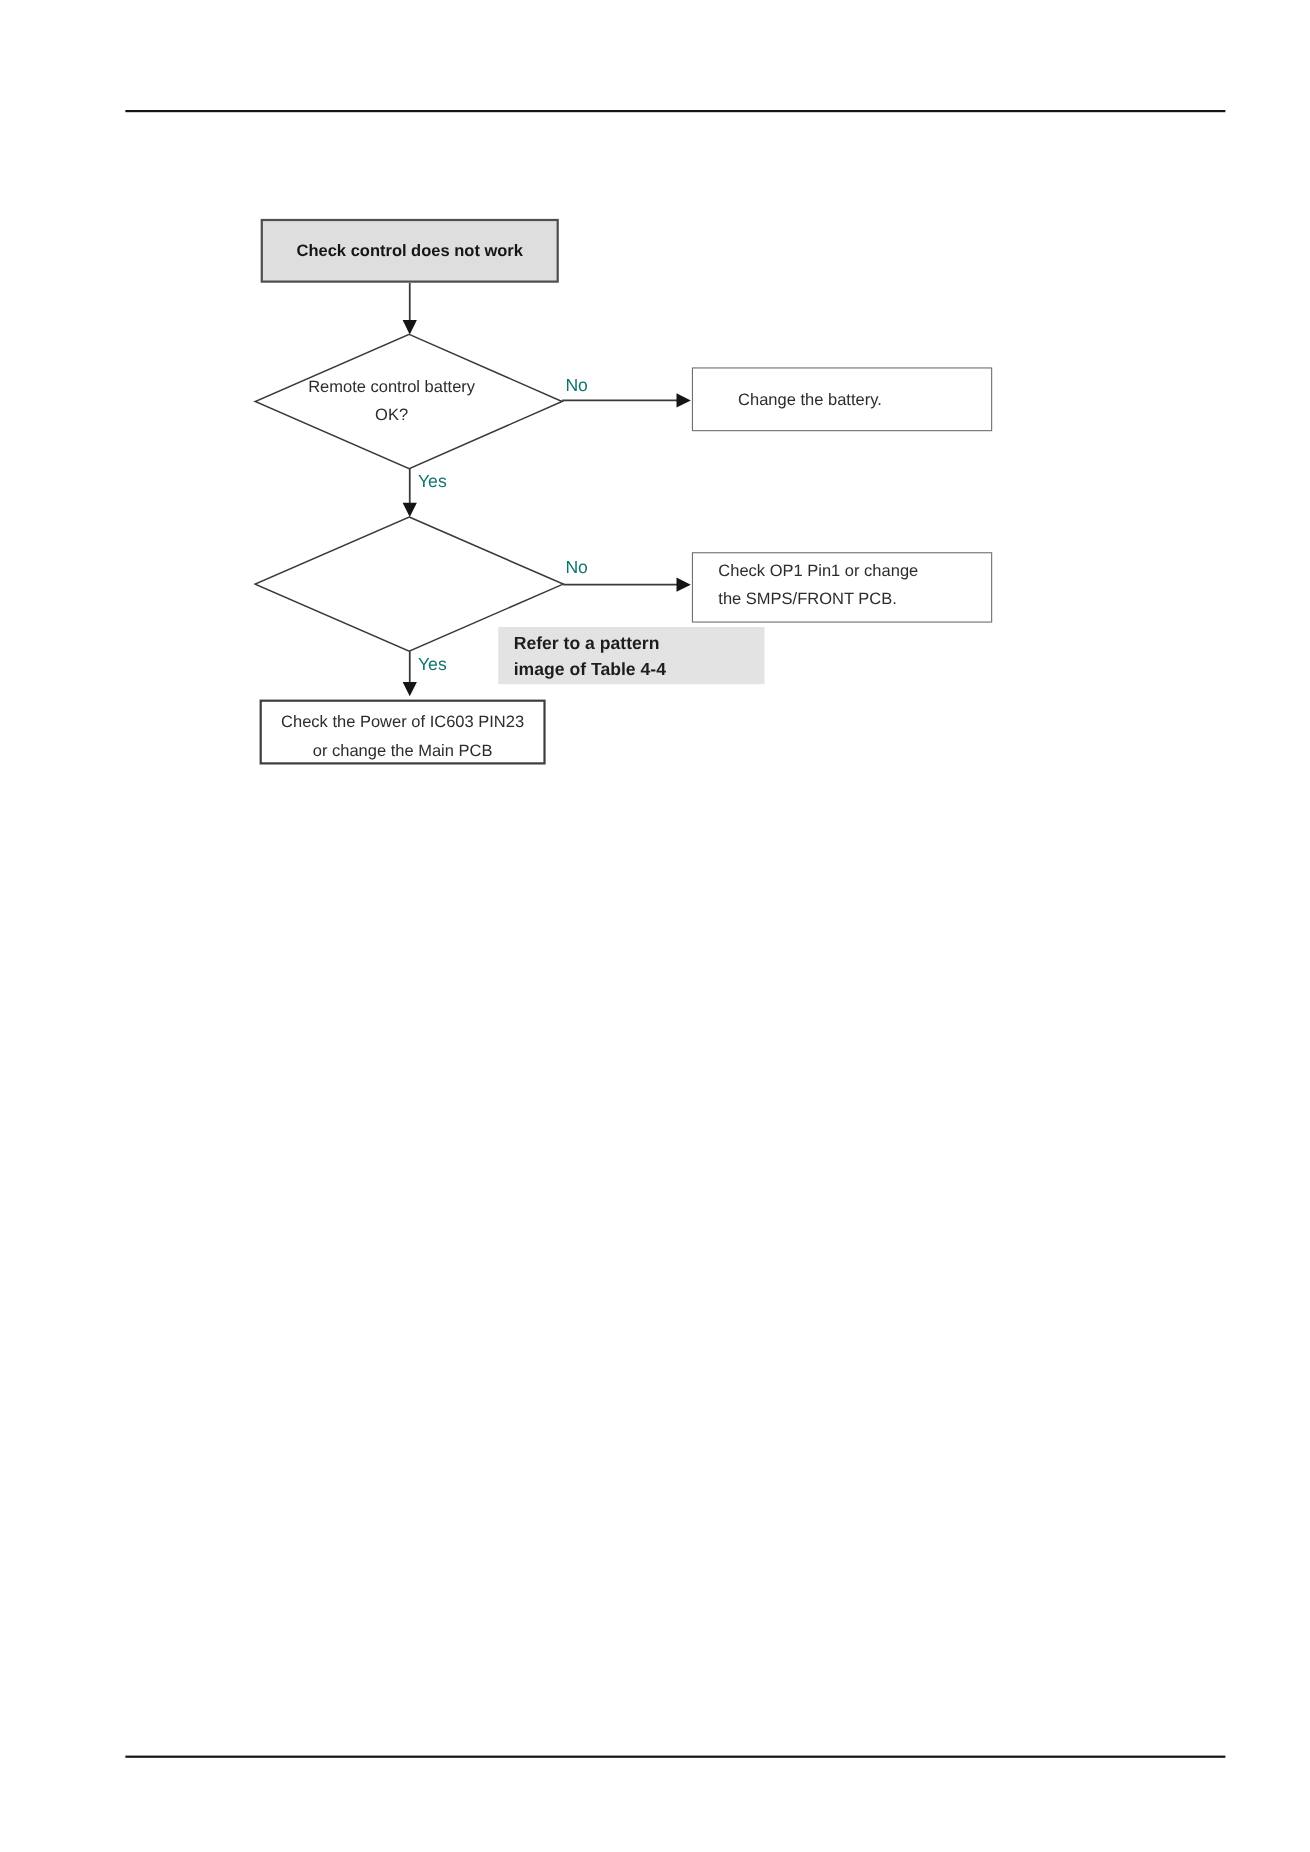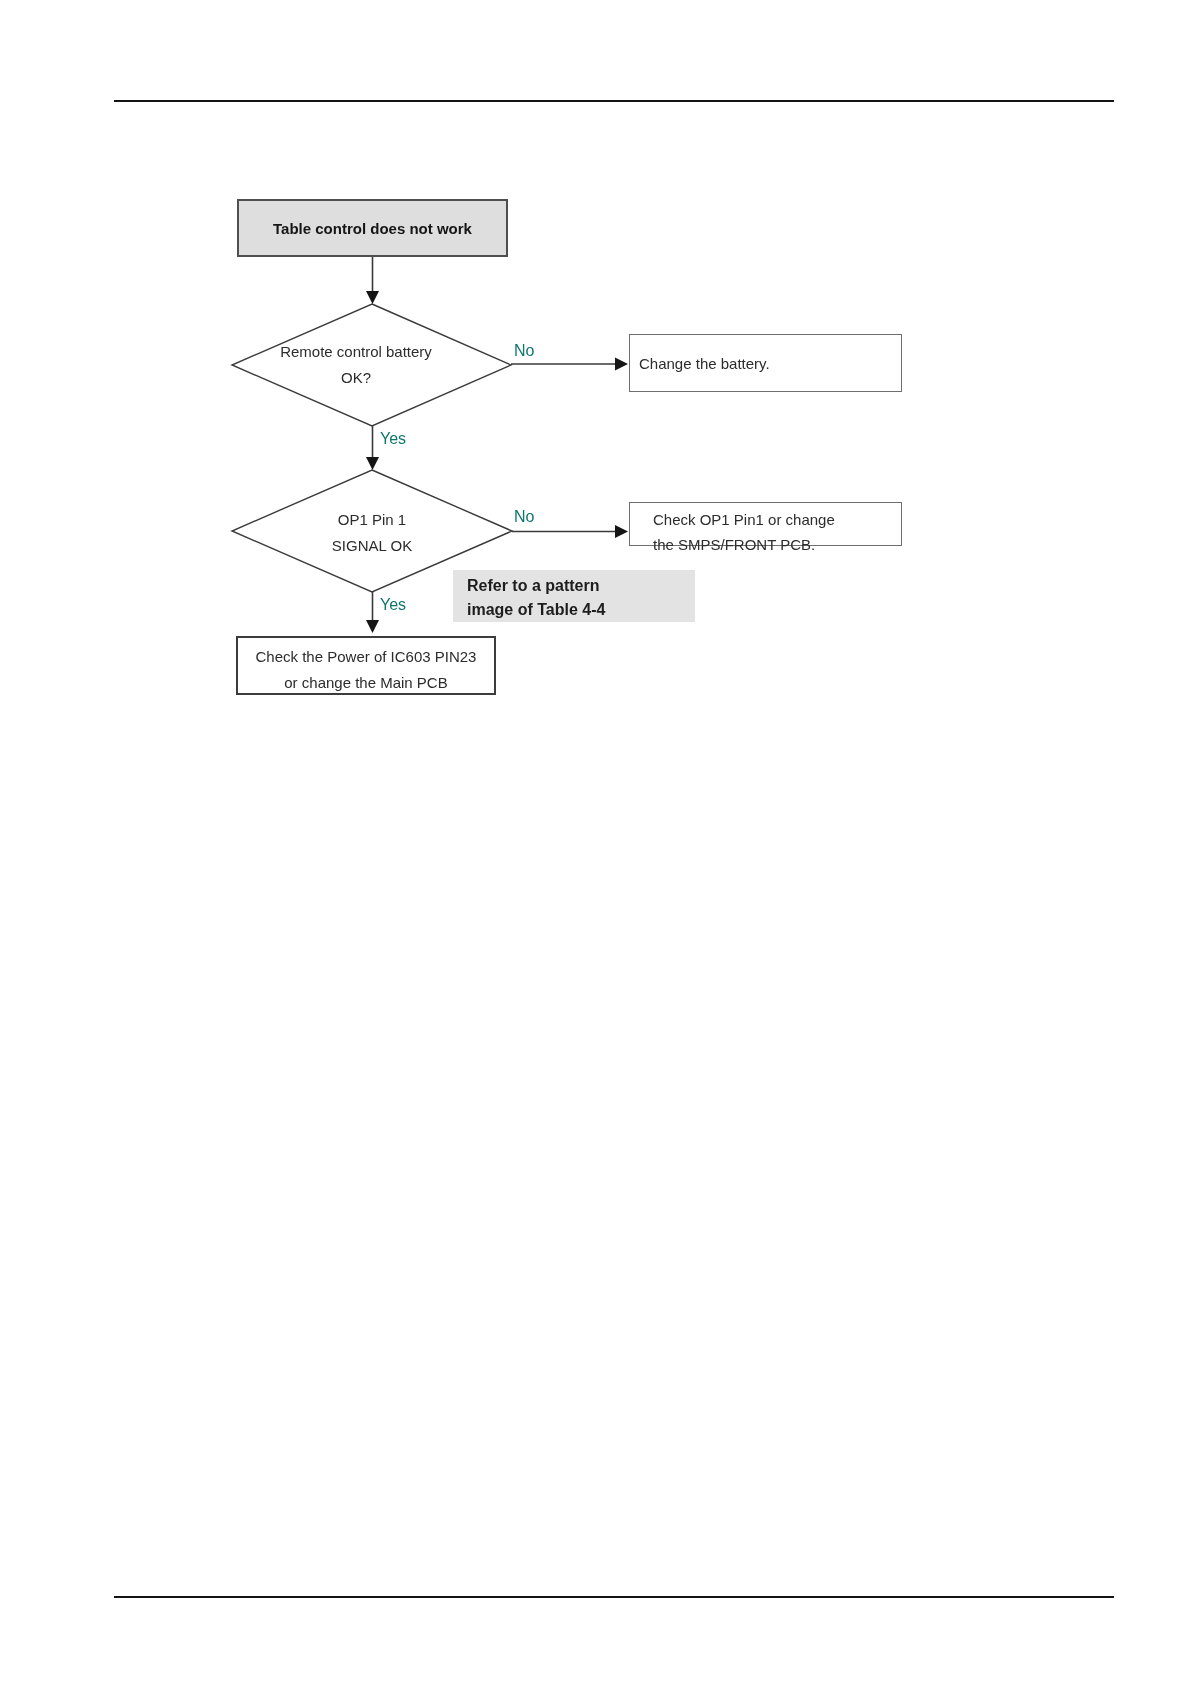--- a/index.html
+++ b/index.html
@@ -50,24 +50,24 @@
     color: #151515;
   }
   .action-right {
     left: 629px; width: 273px;
     border: 1px solid #6e6e6e;
     color: #2c2c2c;
   }
   #action-battery {
     top: 334px; height: 58px;
     display: flex; align-items: center;
-    padding-left: 9px;
+    padding-left: 41px;
   }
   #action-op1 {
-    top: 502px; height: 44px;
+    top: 502px; height: 64px;
     padding: 4px 12px 0 23px;
     line-height: 25px;
   }
   #action-power {
     left: 236px; top: 636px; width: 260px; height: 59px;
     border: 2px solid #3c3c3c;
     text-align: center;
     padding-top: 6px;
     line-height: 26px;
   }
@@ -137,36 +137,32 @@
       <line class="cline" x1="512" y1="531.5" x2="616" y2="531.5"></line>
       <polygon class="chead" points="628,531.5 615,525 615,538"></polygon>
     </g>
 
     <g>
       <line class="cline" x1="372.5" y1="592" x2="372.5" y2="621"></line>
       <polygon class="chead" points="372.5,633 366,620 379,620"></polygon>
     </g>
   </svg>
 
-  <div class="node" id="start-node">Table control does not work</div>
+  <div class="node" id="start-node">Check control does not work</div>
 
   <div class="diamond-label" id="d1-label">
     <span class="dl">Remote control battery</span>
     <span class="dl">OK?</span>
   </div>
 
   <div class="branch" id="no1">No</div>
   <div class="branch" id="yes1">Yes</div>
 
   <div class="node action-right" id="action-battery">Change the battery.</div>
 
-  <div class="diamond-label" id="d2-label">
-    <span class="dl">OP1 Pin 1</span>
-    <span class="dl">SIGNAL OK</span>
-  </div>
 
   <div class="branch" id="no2">No</div>
   <div class="branch" id="yes2">Yes</div>
 
   <div class="node action-right" id="action-op1">
     <span class="dl">Check OP1 Pin1 or change</span>
     <span class="dl">the SMPS/FRONT PCB.</span>
   </div>
 
   <div id="note">

